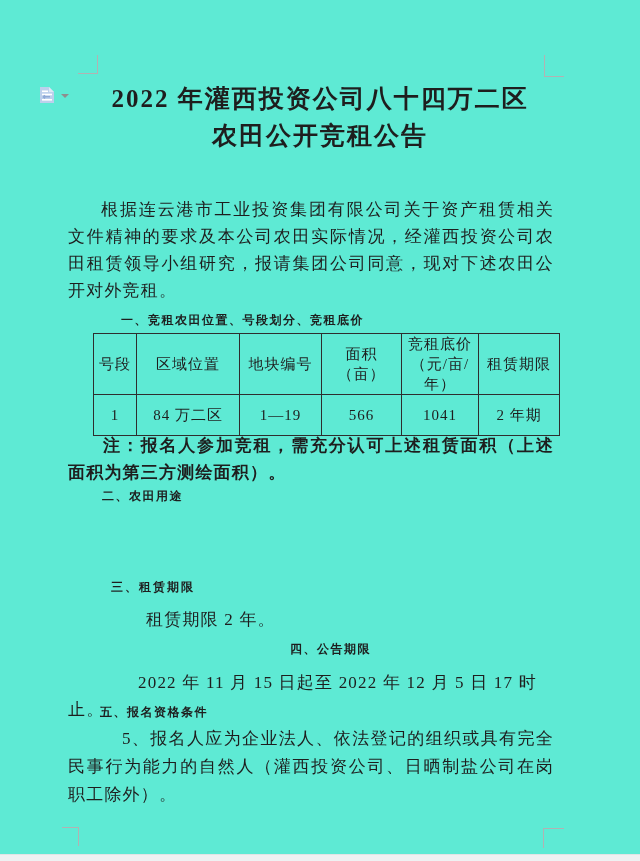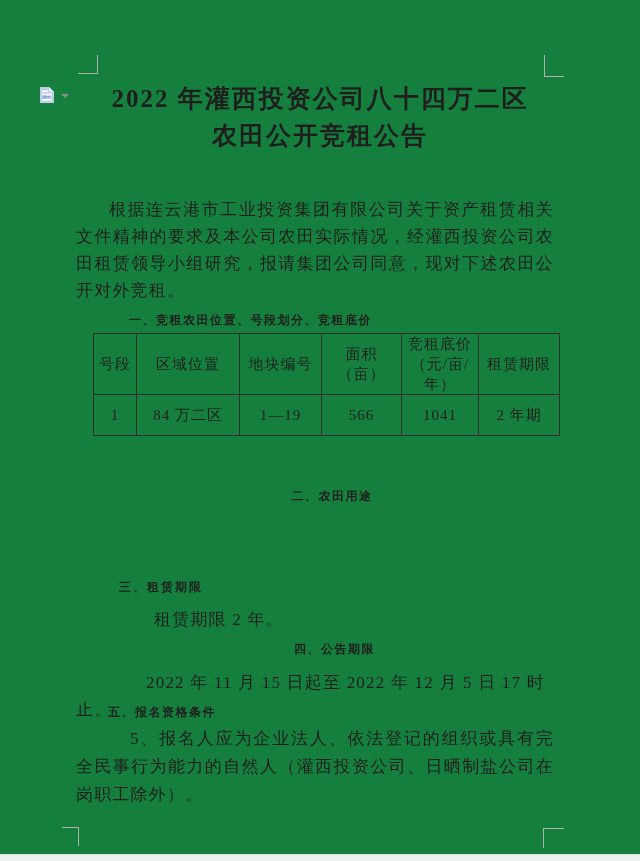--- a/index.html
+++ b/index.html
@@ -1,17 +1,17 @@
 <!DOCTYPE html>
 <html><head>
 <meta charset="utf-8">
 <style>
   html,body{margin:0;padding:0;background:#fff;}
   .page{
-    position:relative;width:640px;height:861px;background:#15803d;overflow:hidden;
+    position:relative;width:640px;height:861px;background:#5eead4;overflow:hidden;
     font-family:"Liberation Serif","DejaVu Serif",serif;color:#1e1e1e;
   }
   
   .crop{position:absolute;}
   .crop-tl{left:78px;top:55px;width:19px;height:18px;border-right:1px solid #b2b2b2;border-bottom:1px solid #b2b2b2;}
   .crop-tr{left:544px;top:55px;width:19px;height:21px;border-left:1px solid #b2b2b2;border-bottom:1px solid #b2b2b2;}
   .crop-bl{left:62px;top:827px;width:16px;height:18px;border-top:1px solid #b2b2b2;border-right:1px solid #b2b2b2;}
   .crop-br{left:543px;top:828px;width:20px;height:19px;border-top:1px solid #b2b2b2;border-left:1px solid #b2b2b2;}
 
   
@@ -20,35 +20,35 @@
   .caret{position:absolute;left:24px;top:9px;width:0;height:0;
     border-left:4px solid transparent;border-right:4px solid transparent;border-top:4px solid #8e8e8e;}
 
   
   .title{position:absolute;left:0;right:0;top:80px;margin:0;text-align:center;
     font-size:25px;font-weight:bold;line-height:37px;letter-spacing:2px;}
   .title span{display:block;}
 
   
   .content{position:absolute;left:64px;top:0;width:490px;height:861px;}
-  .content p,.content h2{margin:0;position:absolute;left:12px;right:0;}
+  .content p,.content h2{margin:0;position:absolute;left:4px;right:0;}
 
   .body-text{font-size:17px;line-height:27px;letter-spacing:1.2px;}
   .justify{text-align:justify;}
 
   .intro{top:196px;text-indent:33px;}
   .note{top:432px;text-indent:35px;font-weight:bold;}
   .usage{top:517px;left:28px !important;text-indent:54px;}
   .lease{top:606px;text-indent:78px;}
   .notice{top:669px;text-indent:70px;}
   .elig{top:725px;text-indent:54px;line-height:28px;}
 
   .heading{font-size:12px;font-weight:bold;letter-spacing:1.5px;line-height:22px;}
   .h-s1{top:309px;text-indent:53px;}
-  .h-s2{top:485px;text-indent:34px;text-align:center;}
+  .h-s2{top:485px;text-indent:34px;}
   .h-s3{top:576px;text-indent:43px;font-family:Liberation Sans, sans-serif;letter-spacing:2px;}
   .h-s4{top:638px;text-indent:39px;text-align:center;}
   .h-s5{top:701px;text-indent:32px;}
 
   .uline{text-decoration:underline;text-underline-offset:3px;}
 
   
   .rent-table{position:absolute;left:29px;top:333px;border-collapse:collapse;table-layout:fixed;width:460px;
     font-size:15px;letter-spacing:1px;}
   .rent-table th,.rent-table td{border:1px solid #2e2e2e;text-align:center;vertical-align:middle;
@@ -112,20 +112,21 @@
           <td>1</td>
           <td>84 万二区</td>
           <td>1—19</td>
           <td>566</td>
           <td>1041</td>
           <td>2 年期</td>
         </tr>
       </tbody>
     </table>
 
+    <p class="body-text justify note">注：报名人参加竞租，需充分认可上述租赁面积（上述面积为第三方测绘面积）。</p>
 
     <h2 class="heading h-s2">二、农田用途</h2>
 
 
     <h2 class="heading h-s3">三、租赁期限</h2>
     <p class="body-text lease">租赁期限 2 年。</p>
 
     <h2 class="heading h-s4">四、公告期限</h2>
     <p class="body-text notice">2022 年 11 月 15 日起至 2022 年 12 月 5 日 17 时止。</p>
 

